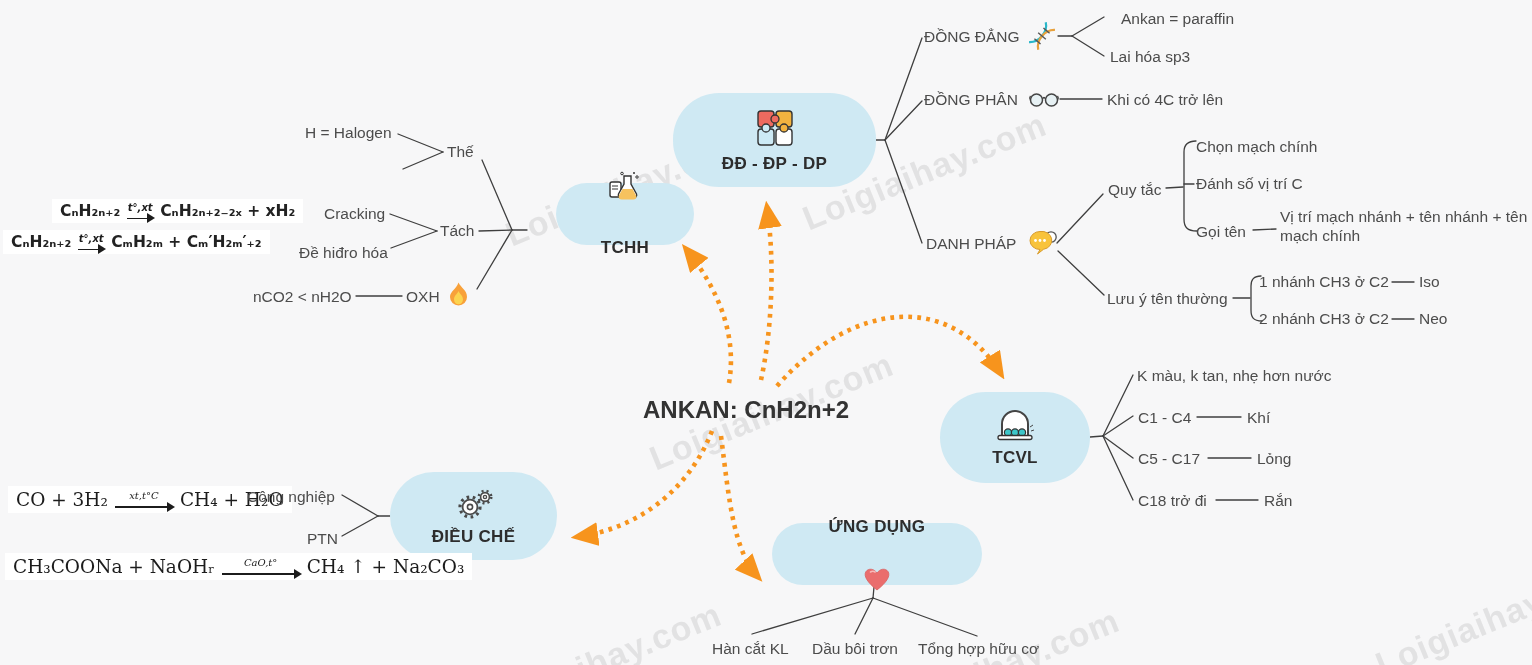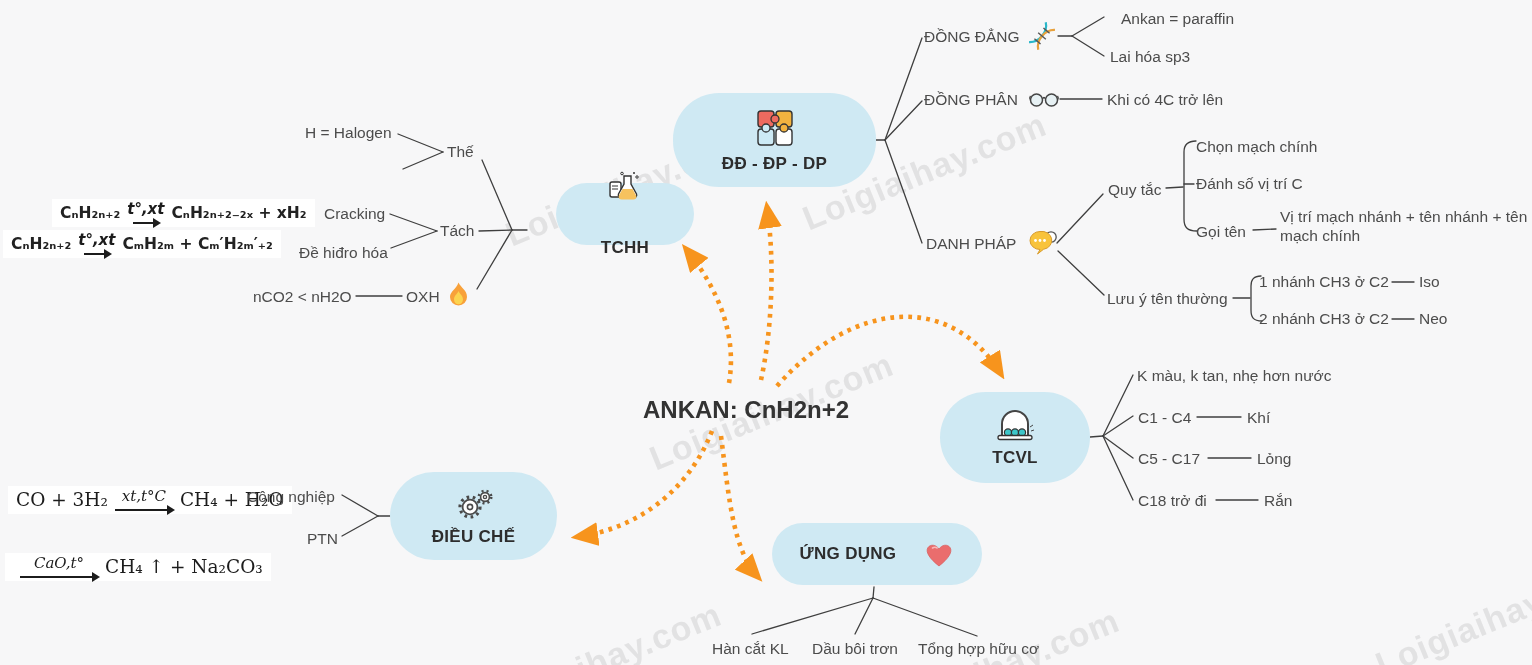--- a/index.html
+++ b/index.html
@@ -4,30 +4,30 @@
 <style>
   html,body{margin:0;padding:0;}
   #stage{position:relative;width:1532px;height:665px;background:#f7f7f8;overflow:hidden;
          font-family:"Liberation Sans","DejaVu Sans",sans-serif;color:#4c4c4c;}
   #connectors{position:absolute;left:0;top:0;width:1532px;height:665px;}
   .lbl{position:absolute;font-size:15.5px;color:#4c4c4c;white-space:nowrap;line-height:1.25;}
   .wrap{white-space:normal;}
   .node{position:absolute;background:#cfe9f3;border-radius:46px;display:flex;flex-direction:column;
         align-items:center;justify-content:center;gap:5px;}
   .node .nlabel{font-weight:bold;font-size:17px;color:#2d2d2d;letter-spacing:.3px;}
-  .node.row{flex-direction:row;gap:28px;}
+  .node.row{flex-direction:column;gap:28px;}
   .center-title{position:absolute;font-weight:bold;font-size:24px;color:#333;white-space:nowrap;}
   .eq{position:absolute;display:flex;align-items:center;background:#fff;padding:3px 8px;
       white-space:nowrap;color:#1c1c1c;}
   .eq.serif{font-family:"DejaVu Serif","Liberation Serif","DejaVu Sans",serif;font-size:18.5px;}
   .eq.bsans{font-family:"DejaVu Sans","Liberation Sans",sans-serif;font-weight:bold;font-size:15.5px;color:#222;}
   .eq.plain{background:transparent;padding:0;font-size:17.5px;color:#222;
       font-family:"DejaVu Sans","Liberation Sans",sans-serif;}
   .rxn{display:inline-flex;flex-direction:column;align-items:center;margin:0 7px;}
-  .cond{font-size:15px;line-height:1;margin-bottom:2px;font-style:italic;color:#1c1c1c;}
+  .cond{font-size:10px;line-height:1;margin-bottom:2px;font-style:italic;color:#1c1c1c;}
   .cond.b{font-style:normal;font-weight:bold;font-size:10.5px;}
   .arr{position:relative;height:1.5px;background:#1c1c1c;margin-top:3px;}
   .arr::after{content:"";position:absolute;right:-2px;top:-4.4px;width:0;height:0;
       border-left:8px solid #1c1c1c;border-top:5px solid transparent;border-bottom:5px solid transparent;}
   .wm{position:absolute;font-size:34px;font-weight:bold;color:rgba(125,125,125,0.17);
       transform:rotate(-22deg);white-space:nowrap;letter-spacing:1px;}
   svg{display:block;}
 </style>
 </head>
 <body>
@@ -270,20 +270,21 @@
     <span>CO + 3H₂</span>
     <span class="rxn">
       <span class="cond">xt,t°C</span>
       <span class="arr" style="width:58px;"></span>
     </span>
     <span>CH₄ + H₂O</span>
   </div>
   <div class="lbl" style="left:247px;top:487px;">Công nghiệp</div>
   <div class="lbl" style="left:307px;top:529px;">PTN</div>
   <div class="eq serif" style="left:5px;top:553px;">
+    <span>CH₃COONa + NaOHᵣ</span>
     <span class="rxn">
       <span class="cond">CaO,t°</span>
       <span class="arr" style="width:78px;"></span>
     </span>
     <span>CH₄ ↑ + Na₂CO₃</span>
   </div>
 
   <div class="lbl" style="left:712px;top:639px;">Hàn cắt KL</div>
   <div class="lbl" style="left:812px;top:639px;">Dầu bôi trơn</div>
   <div class="lbl" style="left:918px;top:639px;">Tổng hợp hữu cơ</div>

